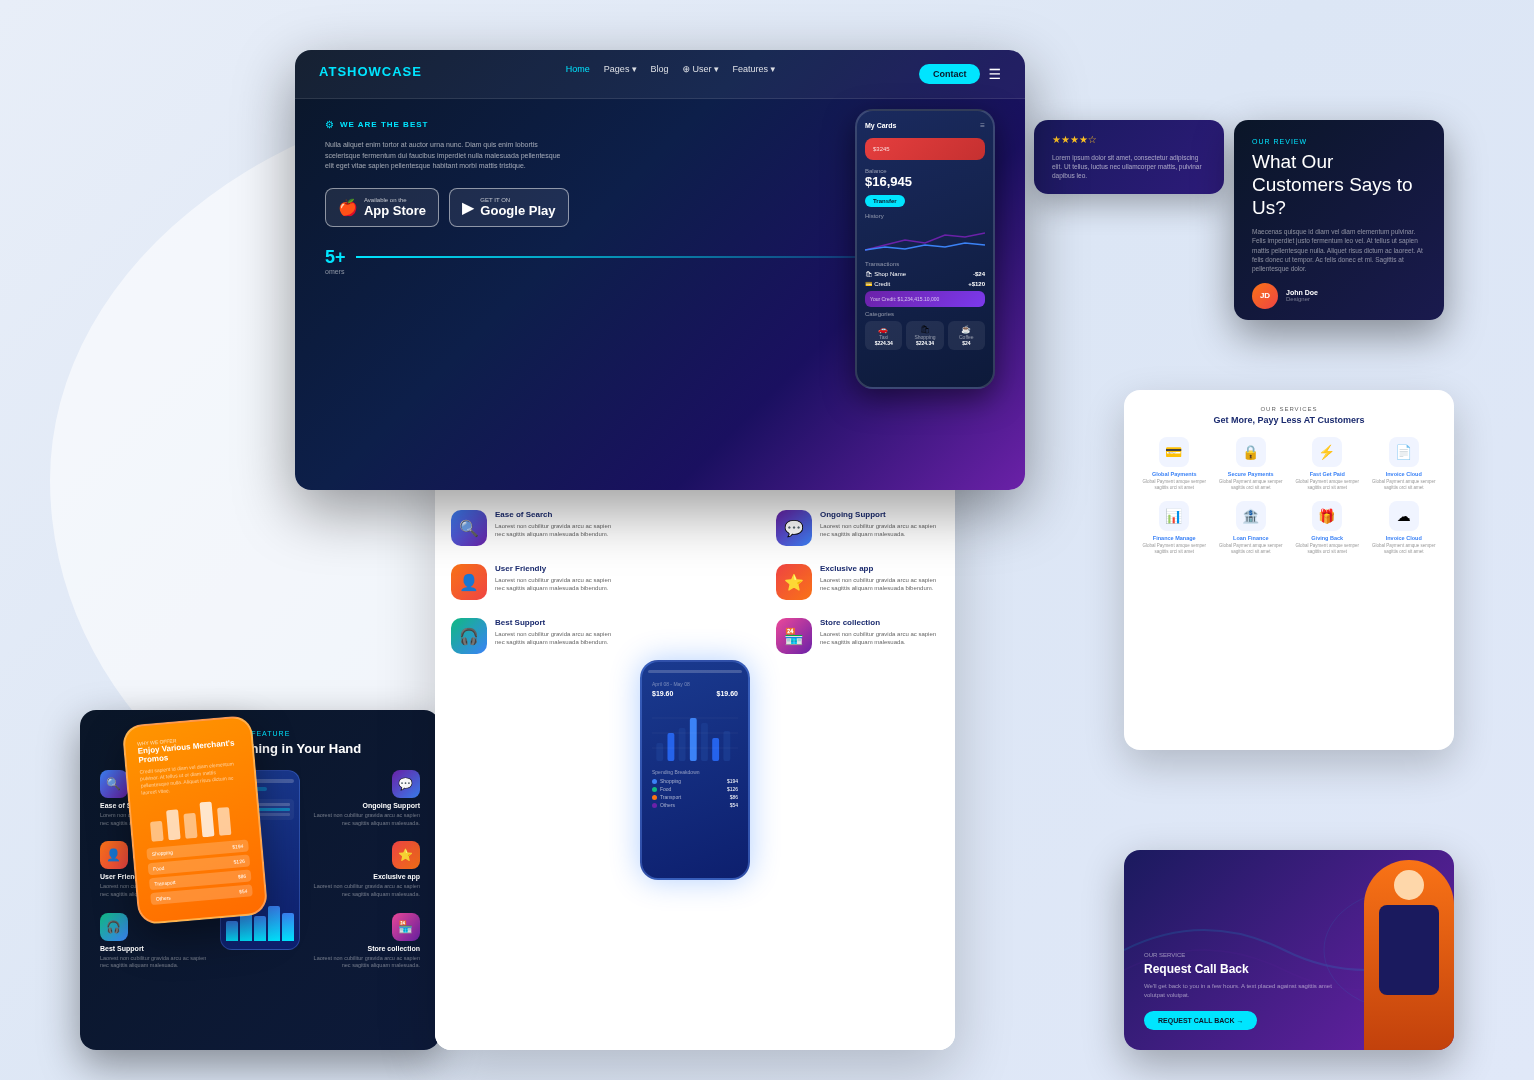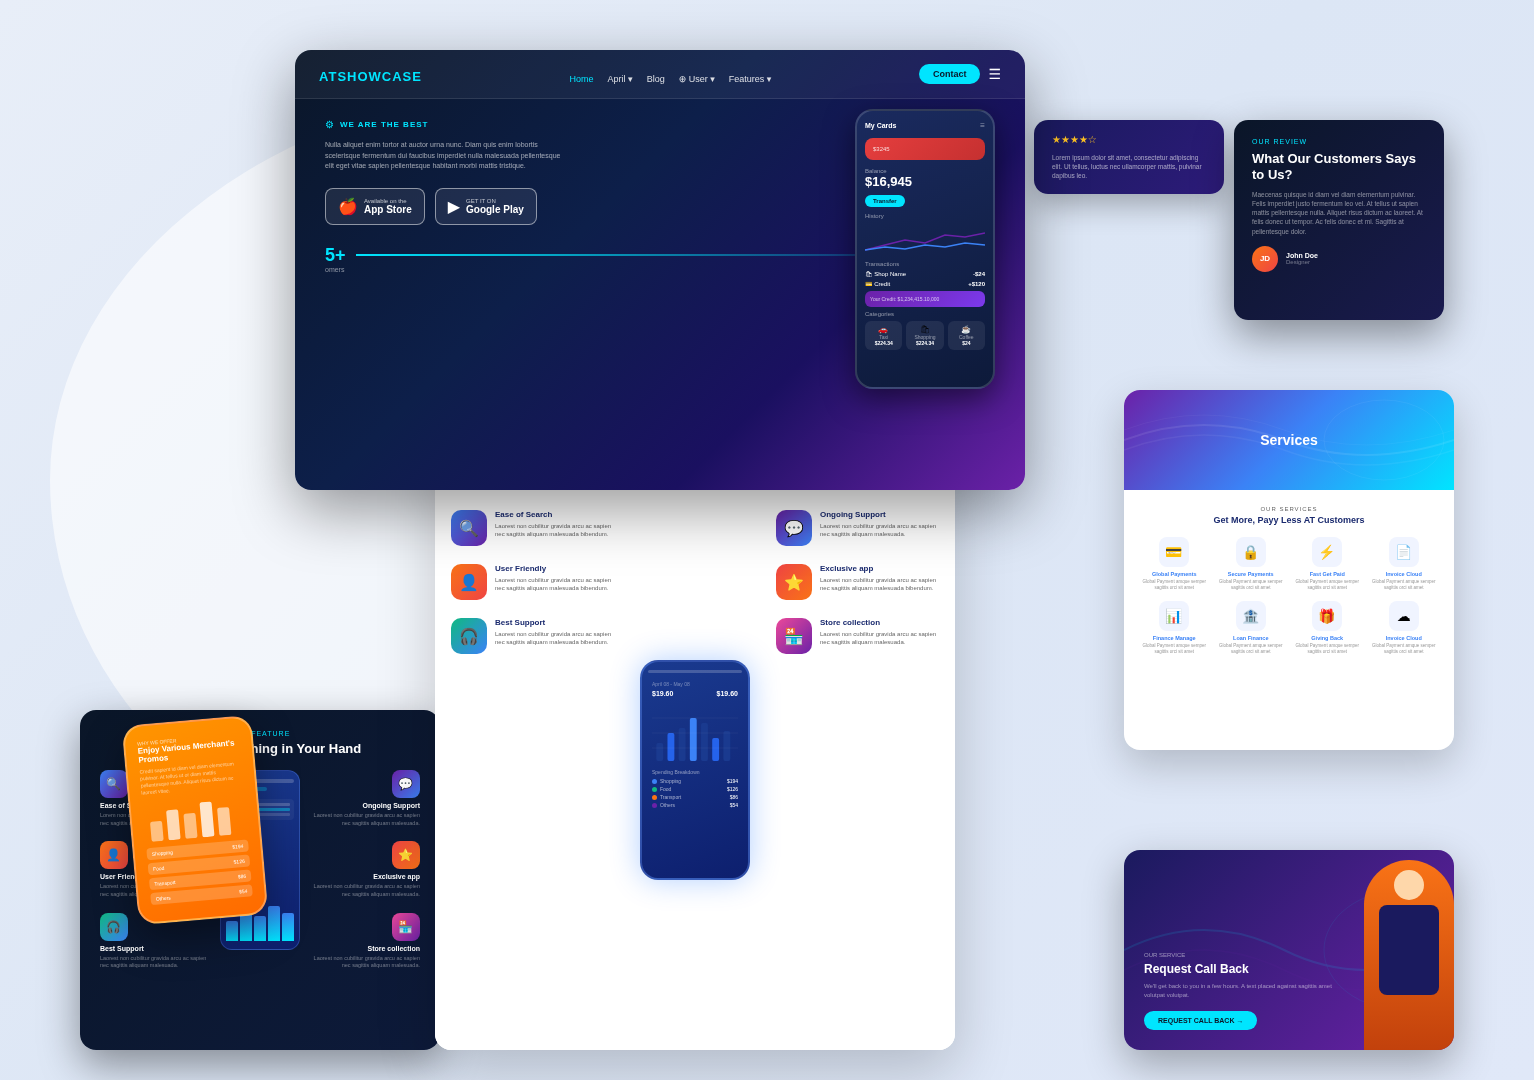--- a/index.html
+++ b/index.html
@@ -44,21 +44,21 @@
       background: linear-gradient(135deg, #0a1628 0%, #0d1f4a 40%, #1a1060 70%, #6b21a8 100%);
       border-radius: 16px;
       overflow: hidden;
       z-index: 10;
       box-shadow: 0 20px 60px rgba(0,0,0,0.4);
     }
 
     
     .nav-bar {
       display: flex;
-      align-items: flex-end;
+      align-items: flex-start;
       justify-content: space-between;
       padding: 14px 24px;
       background: rgba(255,255,255,0.05);
       border-bottom: 1px solid rgba(255,255,255,0.1);
     }
     .nav-logo {
       font-size: 13px;
       font-weight: 700;
       color: white;
       letter-spacing: 1px;
@@ -129,21 +129,21 @@
       padding: 8px 12px;
       border: 1.5px solid rgba(255,255,255,0.5);
       border-radius: 8px;
       color: white;
       font-size: 7px;
       cursor: pointer;
       background: rgba(255,255,255,0.08);
     }
     .btn-icon { font-size: 16px; }
     .btn-label-small { font-size: 6px; opacity: 0.7; }
-    .btn-label-big { font-size: 10px; font-weight: 700; }
+    .btn-label-big { font-size: 13px; font-weight: 700; }
 
     
     .hero-phone {
       position: absolute;
       right: 30px;
       top: 10px;
       width: 140px;
       height: 280px;
       background: linear-gradient(160deg, #1a2a5e, #0d1a3a);
       border-radius: 18px;
@@ -240,21 +240,21 @@
       right: 90px;
       width: 210px;
       height: 200px;
       background: linear-gradient(135deg, #0a1628, #1a1a4e);
       border-radius: 14px;
       padding: 18px;
       z-index: 9;
       box-shadow: 0 15px 40px rgba(0,0,0,0.4);
     }
     .review-tag { color: #00e5ff; font-size: 7px; letter-spacing: 1px; margin-bottom: 6px; }
-    .review-title { color: white; font-size: 13px; font-weight: 700; line-height: 1.2; margin-bottom: 8px; }
+    .review-title { color: white; font-size: 19px; font-weight: 400; line-height: 1.2; margin-bottom: 8px; }
     .review-desc { color: rgba(255,255,255,0.5); font-size: 6.5px; line-height: 1.4; margin-bottom: 10px; }
     .reviewer {
       display: flex;
       align-items: center;
       gap: 8px;
     }
     .reviewer-avatar {
       width: 26px; height: 26px;
       border-radius: 50%;
       background: linear-gradient(135deg, #f97316, #ef4444);
@@ -610,21 +610,21 @@
   <div class="blob-bg"></div>
 
   <div class="card-main">
 
     <div class="nav-bar">
       <div class="nav-logo">
         <span>AT</span><span>SHOWCASE</span>
       </div>
       <div class="nav-links">
         <a class="active">Home</a>
-        <a>April ▾</a>
+        <a>Pages ▾</a>
         <a>Blog</a>
         <a>⊕ User ▾</a>
         <a>Features ▾</a>
       </div>
       <div style="display:flex;gap:8px;align-items:center;">
         <button class="nav-contact">Contact</button>
         <span style="color:white;font-size:14px;">☰</span>
       </div>
     </div>
 
@@ -948,30 +948,20 @@
           <div>
             <div class="fc-feat-name">Store collection</div>
             <div class="fc-feat-desc">Laorest non cubilitur gravida arcu ac sapien nec sagittis aliquam malesuada.</div>
           </div>
         </div>
       </div>
     </div>
   </div>
 
   <div class="card-services">
-    <div class="svc-header">
-
-      <svg class="svc-wave" viewBox="0 0 330 100" preserveAspectRatio="none">
-        <path d="M0,50 Q80,20 160,50 T330,50" fill="none" stroke="rgba(255,255,255,0.3)" stroke-width="2"></path>
-        <path d="M0,60 Q80,30 160,60 T330,60" fill="none" stroke="rgba(255,255,255,0.2)" stroke-width="1.5"></path>
-        <path d="M0,40 Q80,10 160,40 T330,40" fill="none" stroke="rgba(255,255,255,0.15)" stroke-width="1"></path>
-        <ellipse cx="260" cy="50" rx="60" ry="40" fill="none" stroke="rgba(255,255,255,0.2)" stroke-width="1"></ellipse>
-      </svg>
-      <div class="svc-title">Services</div>
-    </div>
     <div class="svc-body">
       <div class="svc-subtitle-tag">OUR SERVICES</div>
       <div class="svc-subtitle">Get More, Payy Less AT Customers</div>
       <div class="svc-grid">
         <div class="svc-item">
           <div class="svc-icon-box">💳</div>
           <div class="svc-name">Global Payments</div>
           <div class="svc-desc">Global Payment amque semper sagittis orci sit amet</div>
         </div>
         <div class="svc-item">

